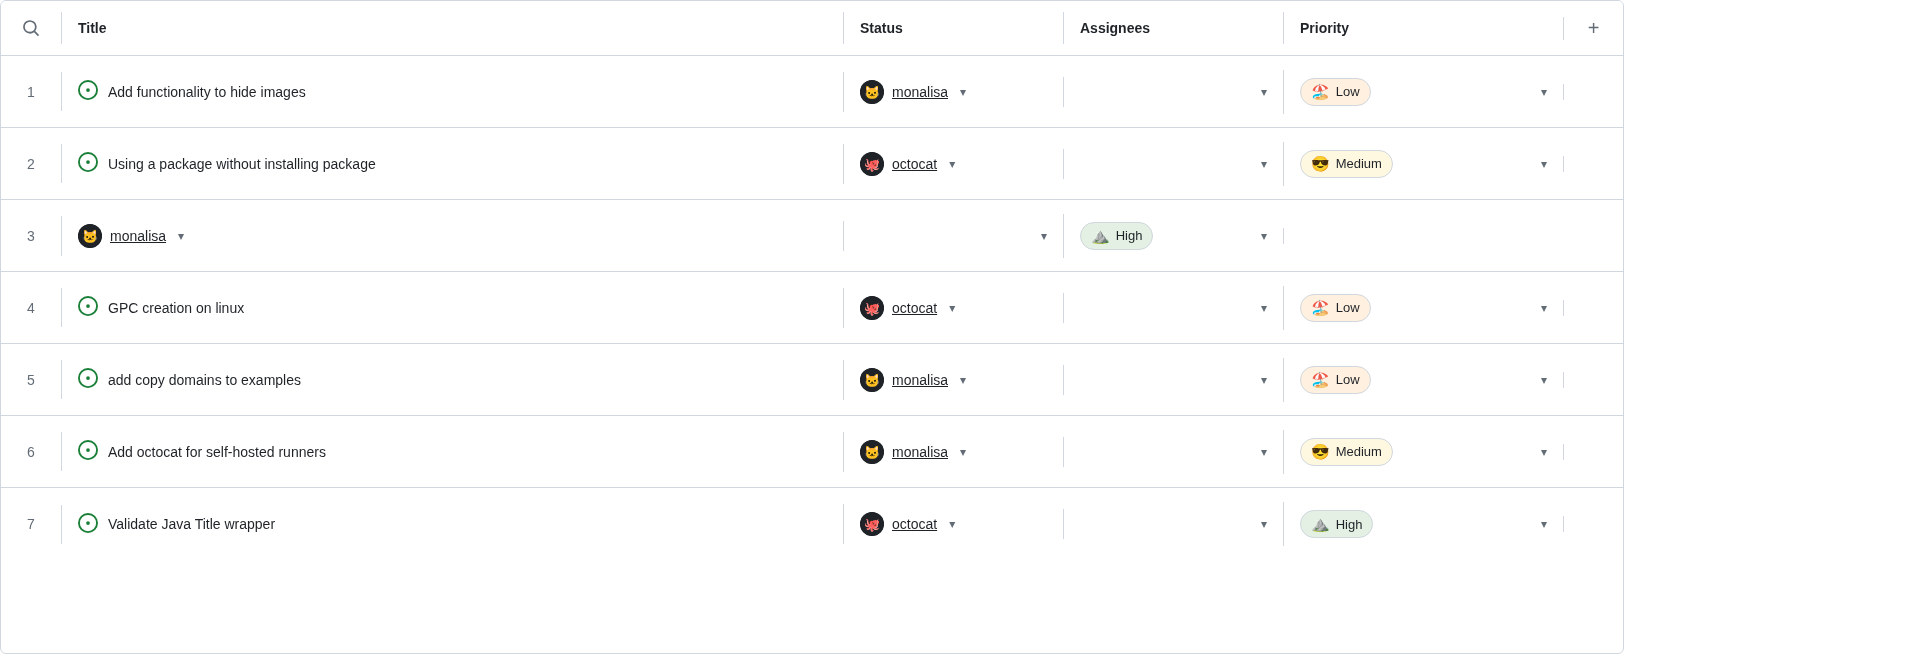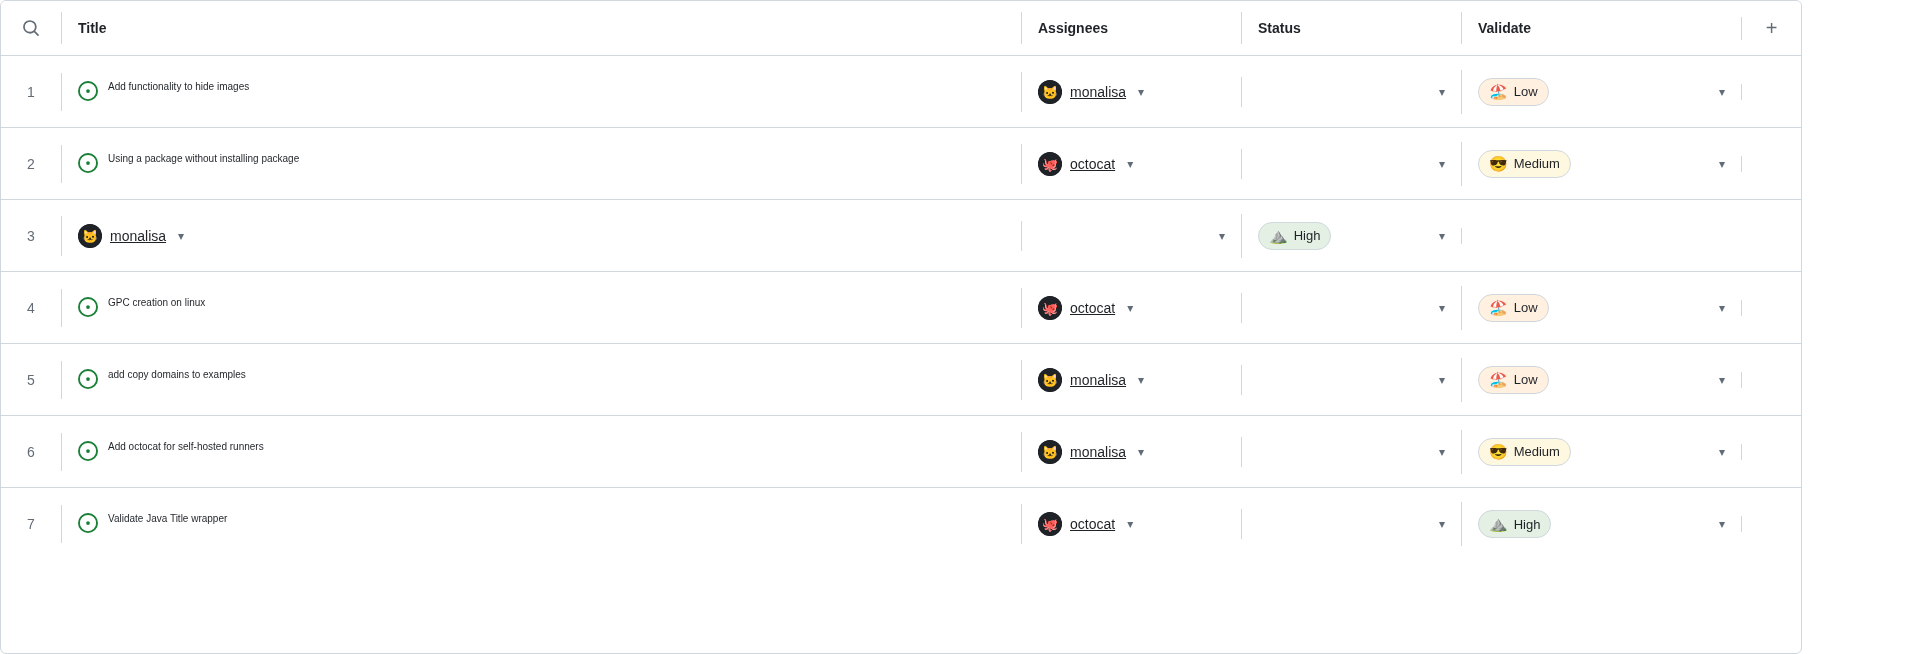--- a/index.html
+++ b/index.html
@@ -9,21 +9,21 @@
     }
 
     body {
       font-family: -apple-system, BlinkMacSystemFont, 'Segoe UI', Helvetica, Arial, sans-serif;
       font-size: 14px;
       color: #1f2328;
       background: #ffffff;
     }
 
     .table-container {
-      width: 1802px;
+      width: 1624px;
       min-height: 654px;
       background: #ffffff;
       border: 1px solid #d0d7de;
       border-radius: 6px;
       overflow: hidden;
     }
 
     .table-header {
       display: grid;
       grid-template-columns: 60px 1fr 220px 220px 280px 60px;
@@ -71,23 +71,23 @@
     .row-number {
       padding: 8px 16px;
       color: #636c76;
       font-size: 14px;
       text-align: center;
     }
 
     .row-title {
       padding: 8px 16px;
       display: flex;
-      align-items: flex-start;
+      align-items: center;
       gap: 10px;
-      font-size: 10px;
+      font-size: 14px;
       color: #1f2328;
     }
 
     .row-assignee {
       padding: 8px 16px;
       display: flex;
       align-items: center;
       gap: 8px;
       color: #1f2328;
     }
@@ -181,23 +181,23 @@
 
 <div class="table-container">
 
   <div class="table-header">
     <div class="header-search">
       <svg width="18" height="18" viewBox="0 0 16 16" fill="#636c76">
         <path d="M10.68 11.74a6 6 0 0 1-7.922-8.982 6 6 0 0 1 8.982 7.922l3.04 3.04a.749.749 0 0 1-.326 1.275.749.749 0 0 1-.734-.215ZM11.5 7a4.499 4.499 0 1 0-8.997 0A4.499 4.499 0 0 0 11.5 7Z"></path>
       </svg>
     </div>
     <div class="header-cell">Title</div>
+    <div class="header-cell">Status</div>
     <div class="header-cell">Assignees</div>
-    <div class="header-cell">Status</div>
-    <div class="header-cell">Validate</div>
+    <div class="header-cell">Priority</div>
     <div class="header-add">
       <span>+</span>
     </div>
   </div>
 
   <div id="table-body">
       <div class="table-row">
     <div class="row-number">1</div>
     <div class="row-title">
       <span><svg width="20" height="20" viewBox="0 0 16 16" fill="#1a7f37" xmlns="http://www.w3.org/2000/svg">

